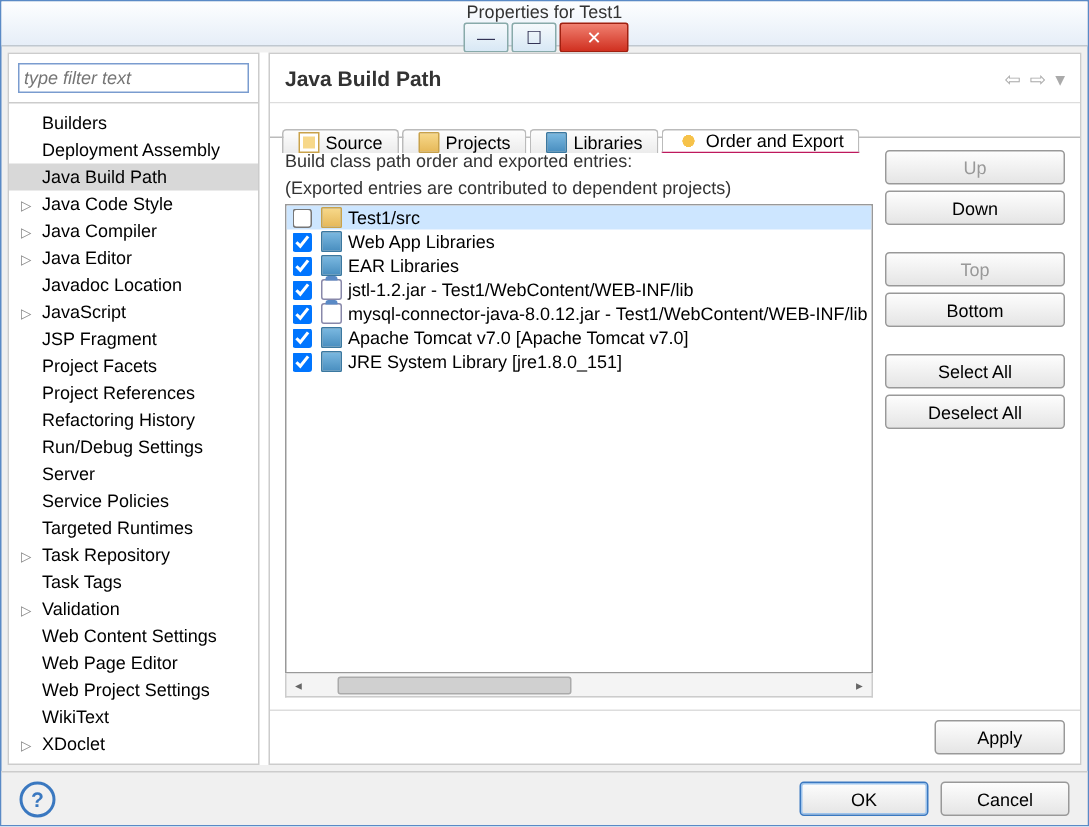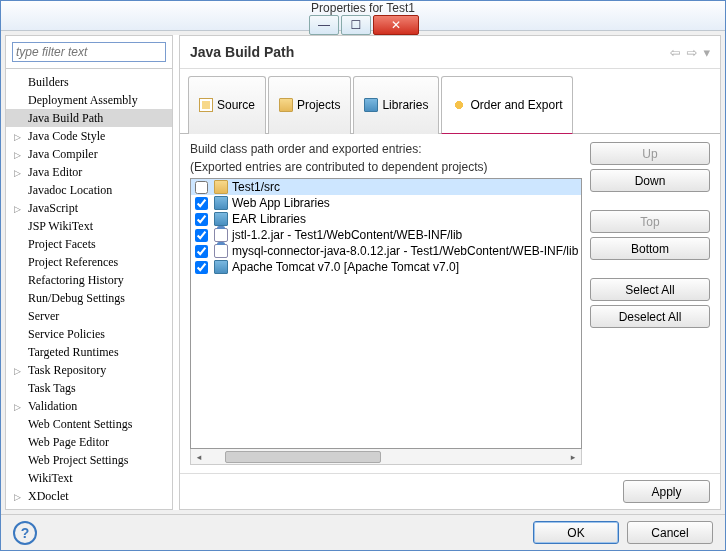--- a/index.html
+++ b/index.html
@@ -11,29 +11,29 @@
   .winbtns { display: flex; gap: 0; }
   .winbtn { width: 30px; height: 20px; border: 1px solid #8aa; background: linear-gradient(#f5f9fc,#d8e8f5); display:flex; align-items:center; justify-content:center; color:#335; border-radius:2px; margin-left:2px;}
   .winbtn.close { background: linear-gradient(#f08070,#d03020); color:#fff; border-color:#a02010; width:46px;}
   .body { flex:1; display:flex; flex-direction:column; background:#fff; margin:4px; }
   .top { flex:1; display:flex; min-height:0; }
   .sidebar { width: 168px; border:1px solid #ccc; background:#fff; display:flex; flex-direction:column; margin-right:6px;}
   .filter { margin:6px; }
   .filter input { width:100%; height:20px; border:1px solid #7a9ccf; padding:1px 3px; color:#777; font-style:italic;}
   .tree { flex:1; overflow:auto; border-top:1px solid #ccc; padding:4px 0; position:relative;}
   .tree::-webkit-scrollbar { width:16px; }
-  .tree-item { padding:1px 4px 1px 22px; white-space:nowrap; cursor:default; position:relative; line-height:16px;font-family:Liberation Serif, serif;}
+  .tree-item { padding:1px 4px 1px 22px; white-space:nowrap; cursor:default; position:relative; line-height:16px;}
   .tree-item.exp::before { content:"▷"; position:absolute; left:8px; color:#888; font-size:9px; top:2px;}
   .tree-item.sel { background:#d8d8d8; }
   .main { flex:1; display:flex; flex-direction:column; border:1px solid #ccc; background:#fff; min-width:0;}
   .mainhead { display:flex; align-items:center; padding:8px 10px; border-bottom:1px solid #ddd;}
   .mainhead h1 { font-size:14px; font-weight:bold; margin:0; flex:1; color:#333;}
   .navarr { color:#aaa; font-size:13px; margin-left:6px; cursor:default;}
   .tabs { display:flex; padding:6px 8px 0 8px; gap:2px; border-bottom:1px solid #bbb; background:#fff;}
-  .tab { border:1px solid #bbb; border-bottom:none; border-radius:3px 3px 0 0; padding:21px 10px; background:linear-gradient(#fdfdfd,#ececec); display:flex; align-items:flex-start; gap:4px; cursor:default; position:relative; top:1px;}
+  .tab { border:1px solid #bbb; border-bottom:none; border-radius:3px 3px 0 0; padding:0 10px; background:linear-gradient(#fdfdfd,#ececec); display:flex; align-items:flex-end; gap:4px; cursor:default; position:relative; top:11px;}
   .tab.active { background:#fff; border-bottom:1px solid #be185d; }
   .tab .ticon { width:14px; height:14px; display:inline-block;}
   .tabcontent { flex:1; padding:8px 10px; display:flex; gap:8px; min-height:0;}
   .desc { color:#333; margin-bottom:4px; line-height:14px;}
   .leftcol { flex:1; display:flex; flex-direction:column; min-width:0;}
   .listbox { flex:1; border:1px solid #999; background:#fff; overflow:auto; }
   .row { display:flex; align-items:center; gap:4px; padding:1px 4px; white-space:nowrap;}
   .row.sel { background:#cde6ff; }
   .row input[type=checkbox]{ margin:0 2px 0 0; width:13px; height:13px;}
   .row .ricon { width:14px; height:14px; display:inline-block; flex-shrink:0;}
@@ -84,21 +84,21 @@
         </div>
         <div class="tree" id="tree">
             <div class="tree-item">Builders</div>
             <div class="tree-item">Deployment Assembly</div>
             <div class="tree-item sel">Java Build Path</div>
             <div class="tree-item exp">Java Code Style</div>
             <div class="tree-item exp">Java Compiler</div>
             <div class="tree-item exp">Java Editor</div>
             <div class="tree-item">Javadoc Location</div>
             <div class="tree-item exp">JavaScript</div>
-            <div class="tree-item">JSP WikiText</div>
+            <div class="tree-item">JSP Fragment</div>
             <div class="tree-item">Project Facets</div>
             <div class="tree-item">Project References</div>
             <div class="tree-item">Refactoring History</div>
             <div class="tree-item">Run/Debug Settings</div>
             <div class="tree-item">Server</div>
             <div class="tree-item">Service Policies</div>
             <div class="tree-item">Targeted Runtimes</div>
             <div class="tree-item exp">Task Repository</div>
             <div class="tree-item">Task Tags</div>
             <div class="tree-item exp">Validation</div>
@@ -165,20 +165,25 @@
                 <div class="row">
                   <input type="checkbox" checked="" style="">
                   <span class="ricon ic-jar"></span>
                   <span>mysql-connector-java-8.0.12.jar - Test1/WebContent/WEB-INF/lib</span>
                 </div>
                 <div class="row">
                   <input type="checkbox" checked="" style="">
                   <span class="ricon ic-lib"></span>
                   <span>Apache Tomcat v7.0 [Apache Tomcat v7.0]</span>
                 </div>
+                <div class="row">
+                  <input type="checkbox" checked="" style="">
+                  <span class="ricon ic-lib"></span>
+                  <span>JRE System Library [jre1.8.0_151]</span>
+                </div>
               </div>
             <div class="scrollh">
               <span class="arr">◂</span>
               <div class="thumb"></div>
               <span class="arr" style="margin-left:auto">▸</span>
             </div>
           </div>
           <div class="rightcol">
             <button class="btn" disabled="">Up</button>
             <button class="btn">Down</button>

